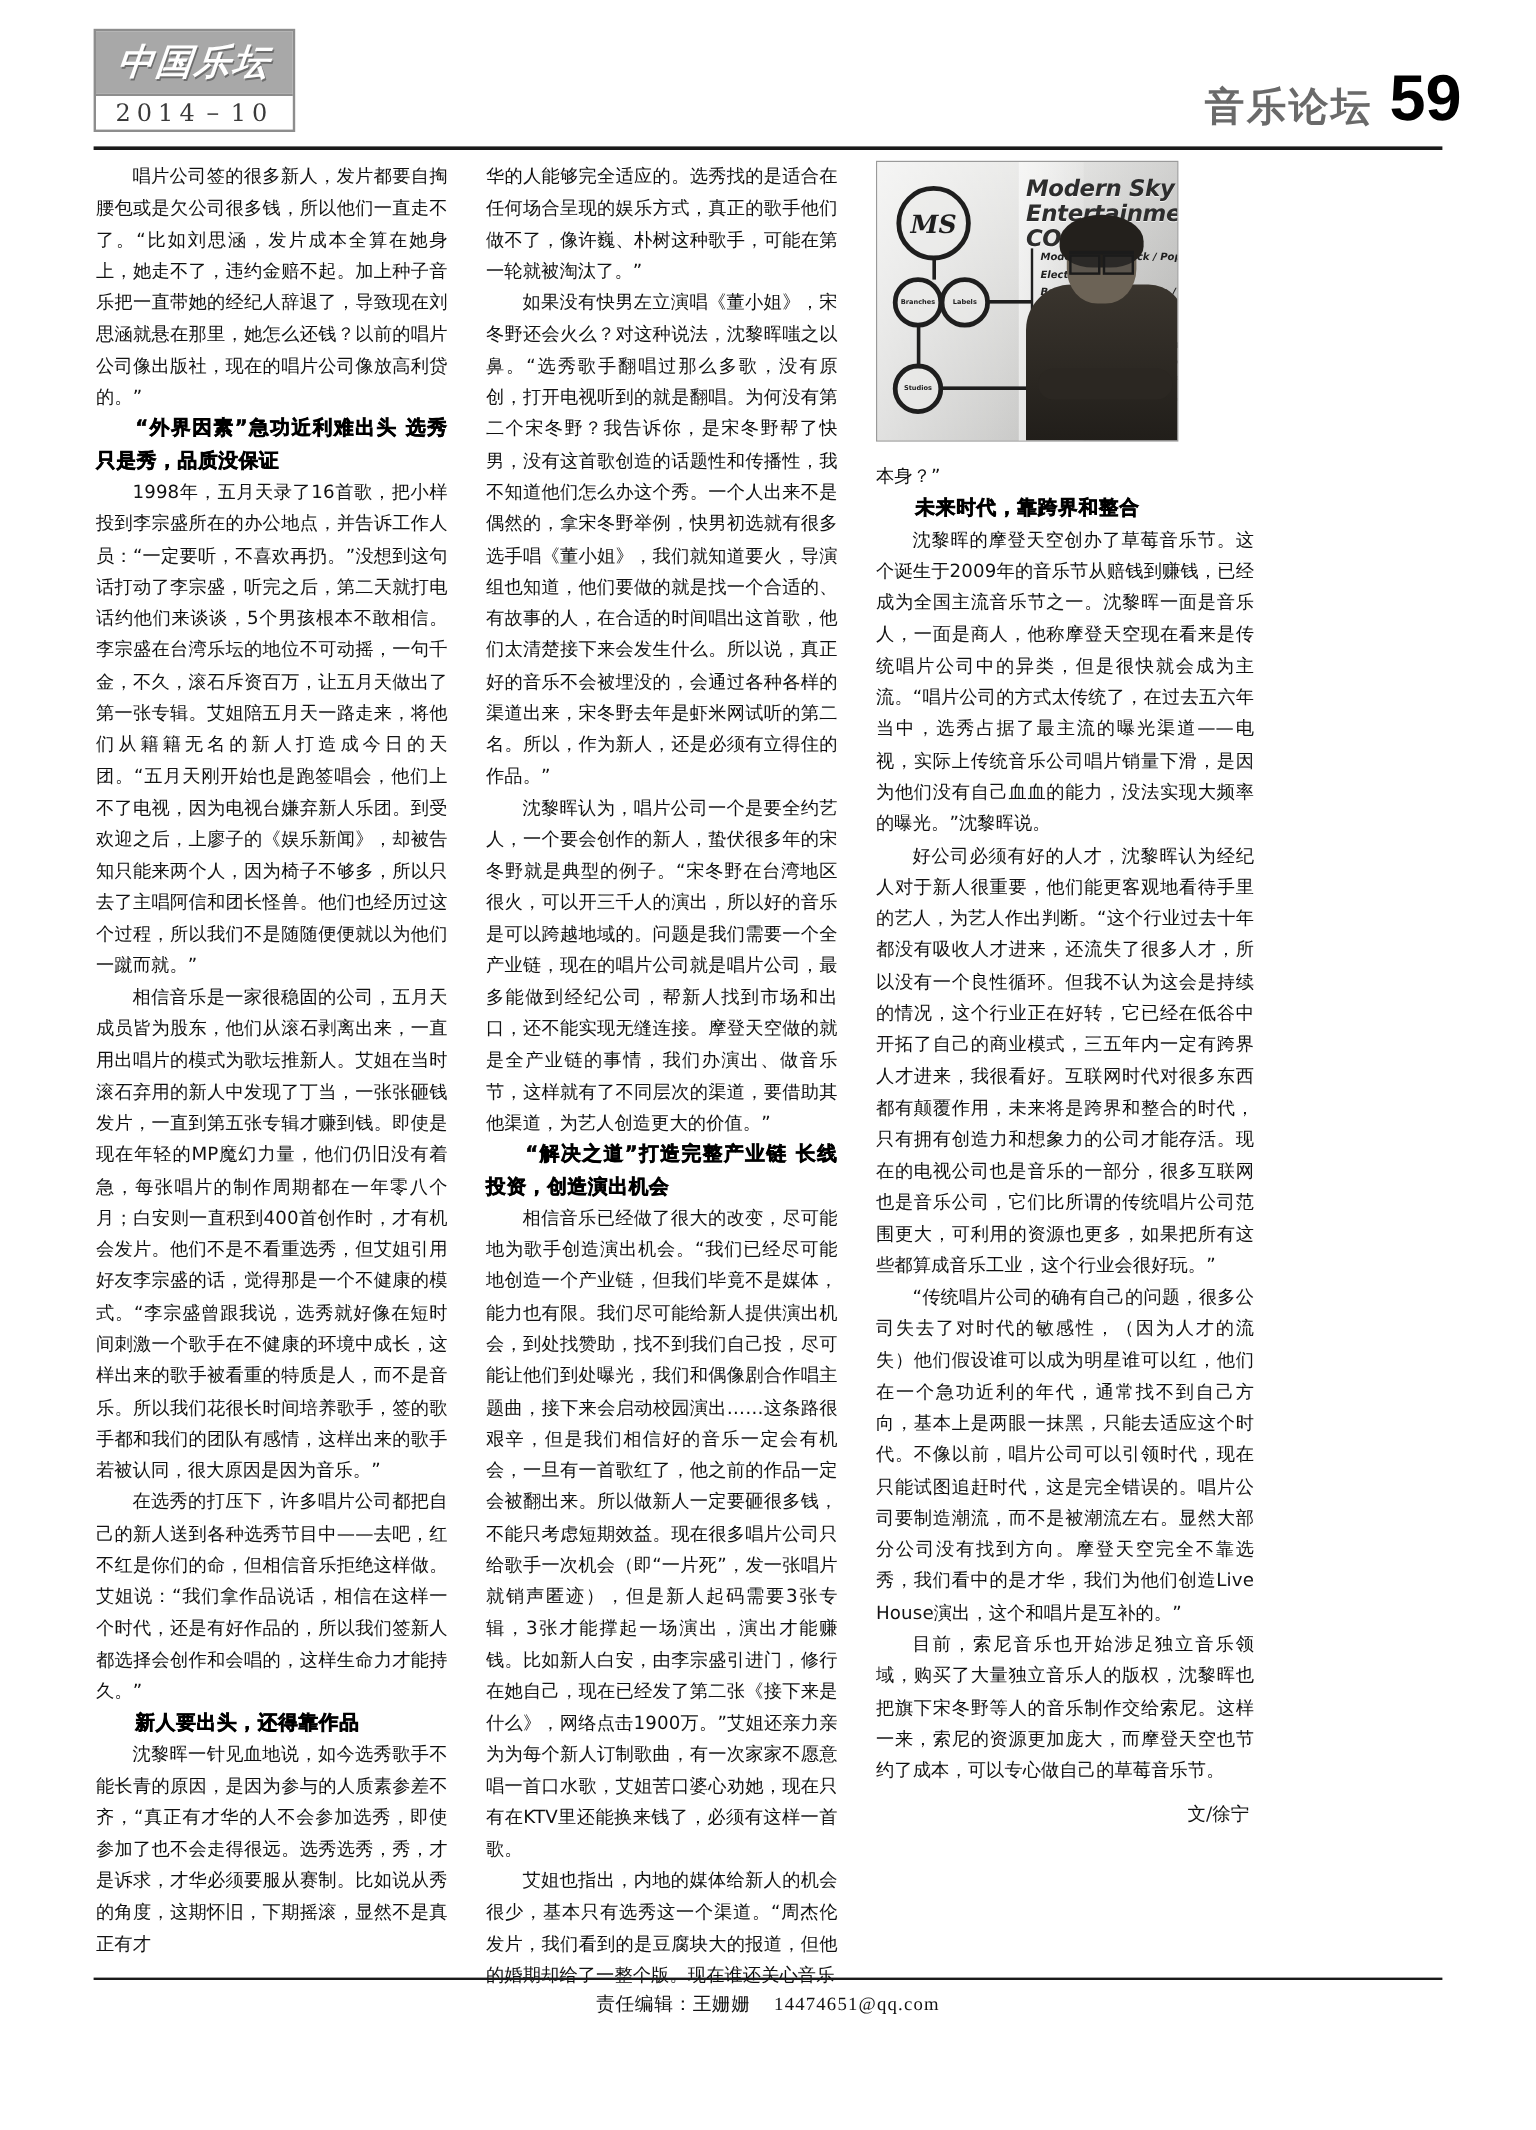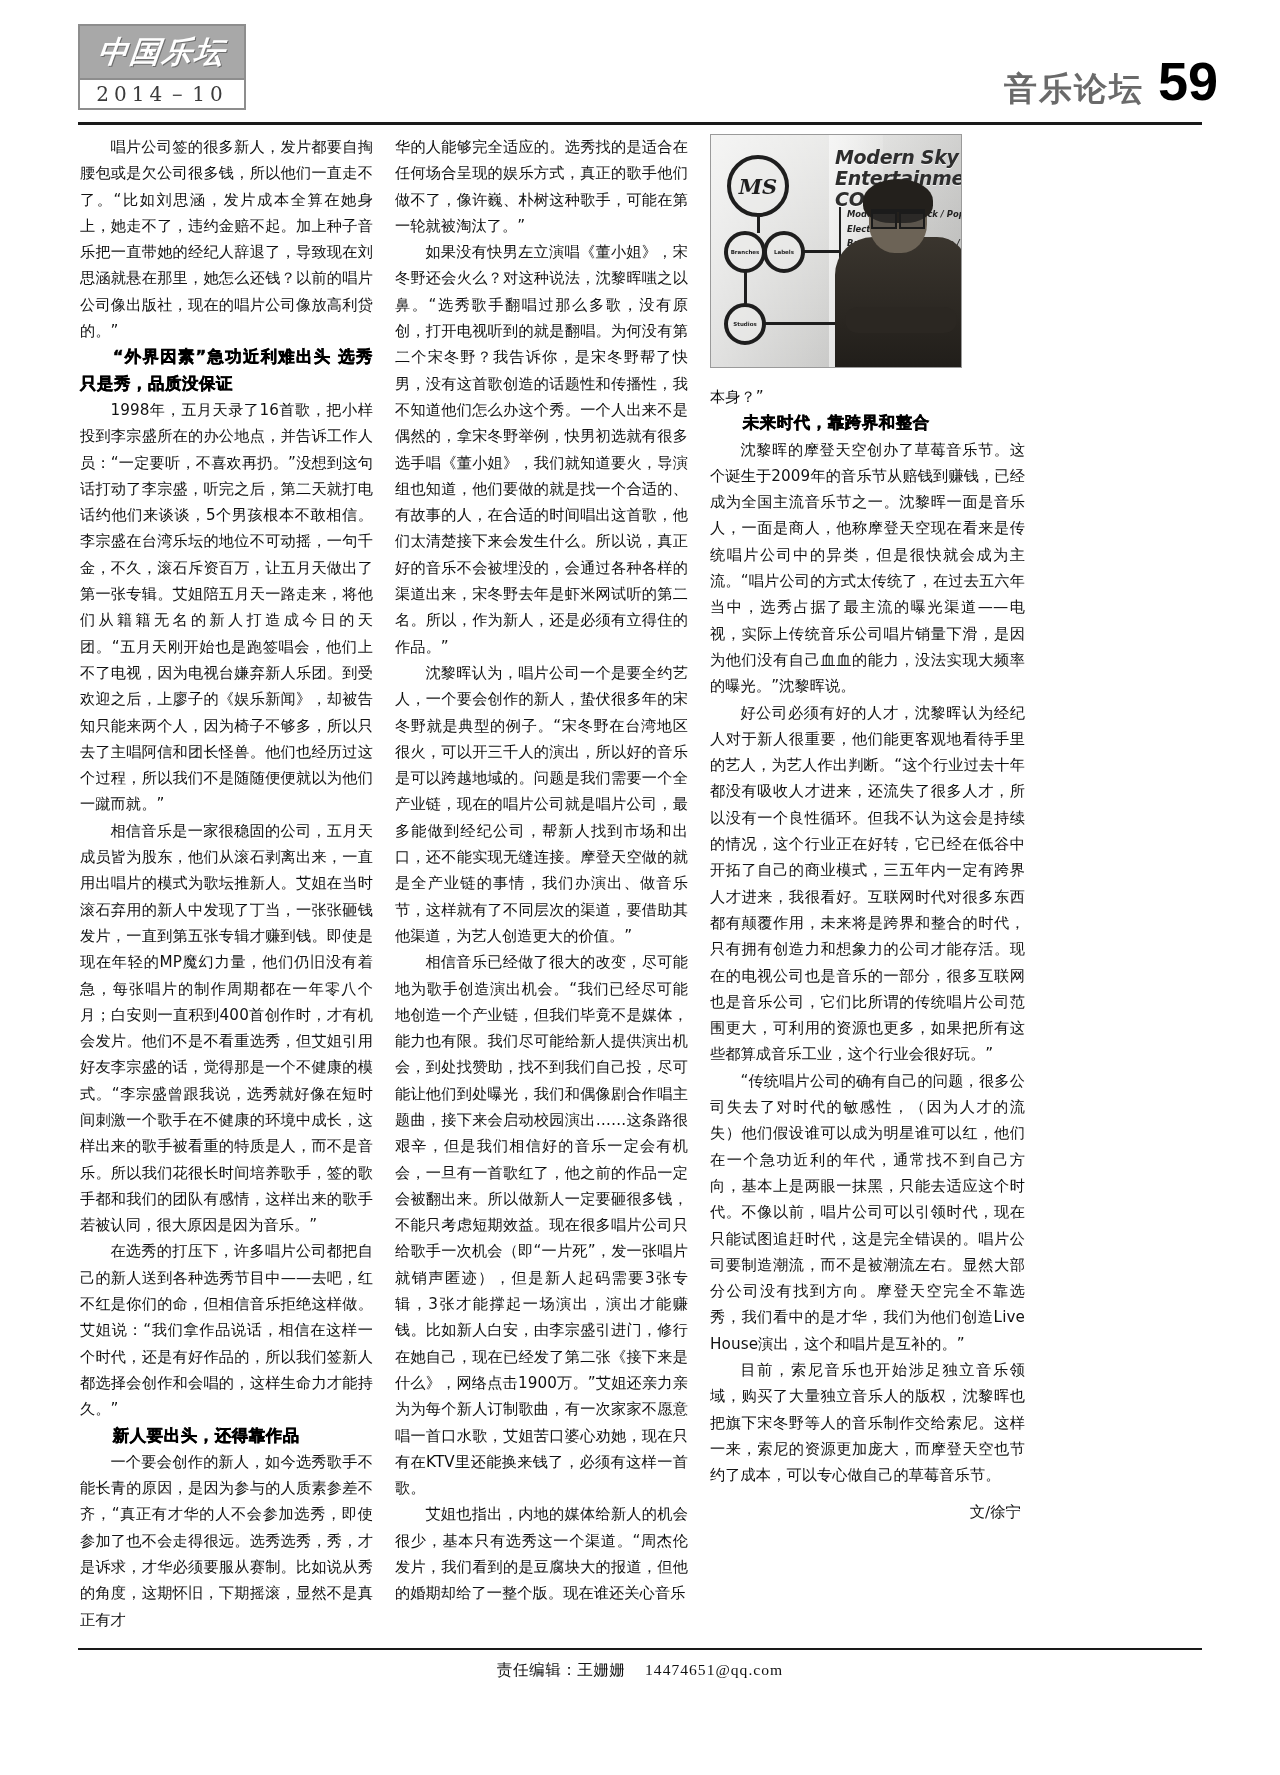--- a/index.html
+++ b/index.html
@@ -105,21 +105,21 @@
     border-top: 2px solid #1a1a1a;
   }
 
   
   .columns {
     position: absolute;
     left: 80px;
     top: 134px;
     width: 1122px;
     display: flex;
-    gap: 22px;
+    gap: 32px;
   }
   .col {
     width: 293px;
     flex: 0 0 293px;
   }
   .col-3 { width: 315px; flex: 0 0 315px; }
 
   p.body {
     margin: 0;
     font-family: "DejaVu Sans", "Liberation Sans", sans-serif;
@@ -295,27 +295,28 @@
 
   <div class="columns">
 
     <div class="col">
       <p class="body indent">唱片公司签的很多新人，发片都要自掏腰包或是欠公司很多钱，所以他们一直走不了。“比如刘思涵，发片成本全算在她身上，她走不了，违约金赔不起。加上种子音乐把一直带她的经纪人辞退了，导致现在刘思涵就悬在那里，她怎么还钱？以前的唱片公司像出版社，现在的唱片公司像放高利贷的。”</p>
       <h3 class="subhead ind1">“外界因素”急功近利难出头 选秀只是秀，品质没保证</h3>
       <p class="body indent">1998年，五月天录了16首歌，把小样投到李宗盛所在的办公地点，并告诉工作人员：“一定要听，不喜欢再扔。”没想到这句话打动了李宗盛，听完之后，第二天就打电话约他们来谈谈，5个男孩根本不敢相信。李宗盛在台湾乐坛的地位不可动摇，一句千金，不久，滚石斥资百万，让五月天做出了第一张专辑。艾姐陪五月天一路走来，将他们从籍籍无名的新人打造成今日的天团。“五月天刚开始也是跑签唱会，他们上不了电视，因为电视台嫌弃新人乐团。到受欢迎之后，上廖子的《娱乐新闻》，却被告知只能来两个人，因为椅子不够多，所以只去了主唱阿信和团长怪兽。他们也经历过这个过程，所以我们不是随随便便就以为他们一蹴而就。”</p>
       <p class="body indent">相信音乐是一家很稳固的公司，五月天成员皆为股东，他们从滚石剥离出来，一直用出唱片的模式为歌坛推新人。艾姐在当时滚石弃用的新人中发现了丁当，一张张砸钱发片，一直到第五张专辑才赚到钱。即使是现在年轻的MP魔幻力量，他们仍旧没有着急，每张唱片的制作周期都在一年零八个月；白安则一直积到400首创作时，才有机会发片。他们不是不看重选秀，但艾姐引用好友李宗盛的话，觉得那是一个不健康的模式。“李宗盛曾跟我说，选秀就好像在短时间刺激一个歌手在不健康的环境中成长，这样出来的歌手被看重的特质是人，而不是音乐。所以我们花很长时间培养歌手，签的歌手都和我们的团队有感情，这样出来的歌手若被认同，很大原因是因为音乐。”</p>
       <p class="body indent">在选秀的打压下，许多唱片公司都把自己的新人送到各种选秀节目中——去吧，红不红是你们的命，但相信音乐拒绝这样做。艾姐说：“我们拿作品说话，相信在这样一个时代，还是有好作品的，所以我们签新人都选择会创作和会唱的，这样生命力才能持久。”</p>
       <h3 class="subhead ind1">新人要出头，还得靠作品</h3>
-      <p class="body indent">一个要会创作的新人，如今选秀歌手不能长青的原因，是因为参与的人质素参差不齐，“真正有才华的人不会参加选秀，即使参加了也不会走得很远。选秀选秀，秀，才是诉求，才华必须要服从赛制。比如说从秀的角度，这期怀旧，下期摇滚，显然不是真正有才</p>
+      <p class="body indent">沈黎晖一针见血地说，如今选秀歌手不能长青的原因，是因为参与的人质素参差不齐，“真正有才华的人不会参加选秀，即使参加了也不会走得很远。选秀选秀，秀，才是诉求，才华必须要服从赛制。比如说从秀的角度，这期怀旧，下期摇滚，显然不是真正有才</p>
     </div>
 
     <div class="col">
       <p class="body">华的人能够完全适应的。选秀找的是适合在任何场合呈现的娱乐方式，真正的歌手他们做不了，像许巍、朴树这种歌手，可能在第一轮就被淘汰了。”</p>
       <p class="body indent">如果没有快男左立演唱《董小姐》，宋冬野还会火么？对这种说法，沈黎晖嗤之以鼻。“选秀歌手翻唱过那么多歌，没有原创，打开电视听到的就是翻唱。为何没有第二个宋冬野？我告诉你，是宋冬野帮了快男，没有这首歌创造的话题性和传播性，我不知道他们怎么办这个秀。一个人出来不是偶然的，拿宋冬野举例，快男初选就有很多选手唱《董小姐》，我们就知道要火，导演组也知道，他们要做的就是找一个合适的、有故事的人，在合适的时间唱出这首歌，他们太清楚接下来会发生什么。所以说，真正好的音乐不会被埋没的，会通过各种各样的渠道出来，宋冬野去年是虾米网试听的第二名。所以，作为新人，还是必须有立得住的作品。”</p>
       <p class="body indent">沈黎晖认为，唱片公司一个是要全约艺人，一个要会创作的新人，蛰伏很多年的宋冬野就是典型的例子。“宋冬野在台湾地区很火，可以开三千人的演出，所以好的音乐是可以跨越地域的。问题是我们需要一个全产业链，现在的唱片公司就是唱片公司，最多能做到经纪公司，帮新人找到市场和出口，还不能实现无缝连接。摩登天空做的就是全产业链的事情，我们办演出、做音乐节，这样就有了不同层次的渠道，要借助其他渠道，为艺人创造更大的价值。”</p>
+      <h3 class="subhead ind1">“解决之道”打造完整产业链 长线投资，创造演出机会</h3>
       <p class="body indent">相信音乐已经做了很大的改变，尽可能地为歌手创造演出机会。“我们已经尽可能地创造一个产业链，但我们毕竟不是媒体，能力也有限。我们尽可能给新人提供演出机会，到处找赞助，找不到我们自己投，尽可能让他们到处曝光，我们和偶像剧合作唱主题曲，接下来会启动校园演出……这条路很艰辛，但是我们相信好的音乐一定会有机会，一旦有一首歌红了，他之前的作品一定会被翻出来。所以做新人一定要砸很多钱，不能只考虑短期效益。现在很多唱片公司只给歌手一次机会（即“一片死”，发一张唱片就销声匿迹），但是新人起码需要3张专辑，3张才能撑起一场演出，演出才能赚钱。比如新人白安，由李宗盛引进门，修行在她自己，现在已经发了第二张《接下来是什么》，网络点击1900万。”艾姐还亲力亲为为每个新人订制歌曲，有一次家家不愿意唱一首口水歌，艾姐苦口婆心劝她，现在只有在KTV里还能换来钱了，必须有这样一首歌。</p>
       <p class="body indent">艾姐也指出，内地的媒体给新人的机会很少，基本只有选秀这一个渠道。“周杰伦发片，我们看到的是豆腐块大的报道，但他的婚期却给了一整个版。现在谁还关心音乐</p>
     </div>
 
     <div class="col col-3">
 
       <div class="photo">
         <div class="wall"></div>
         <div class="pillar"></div>
 

